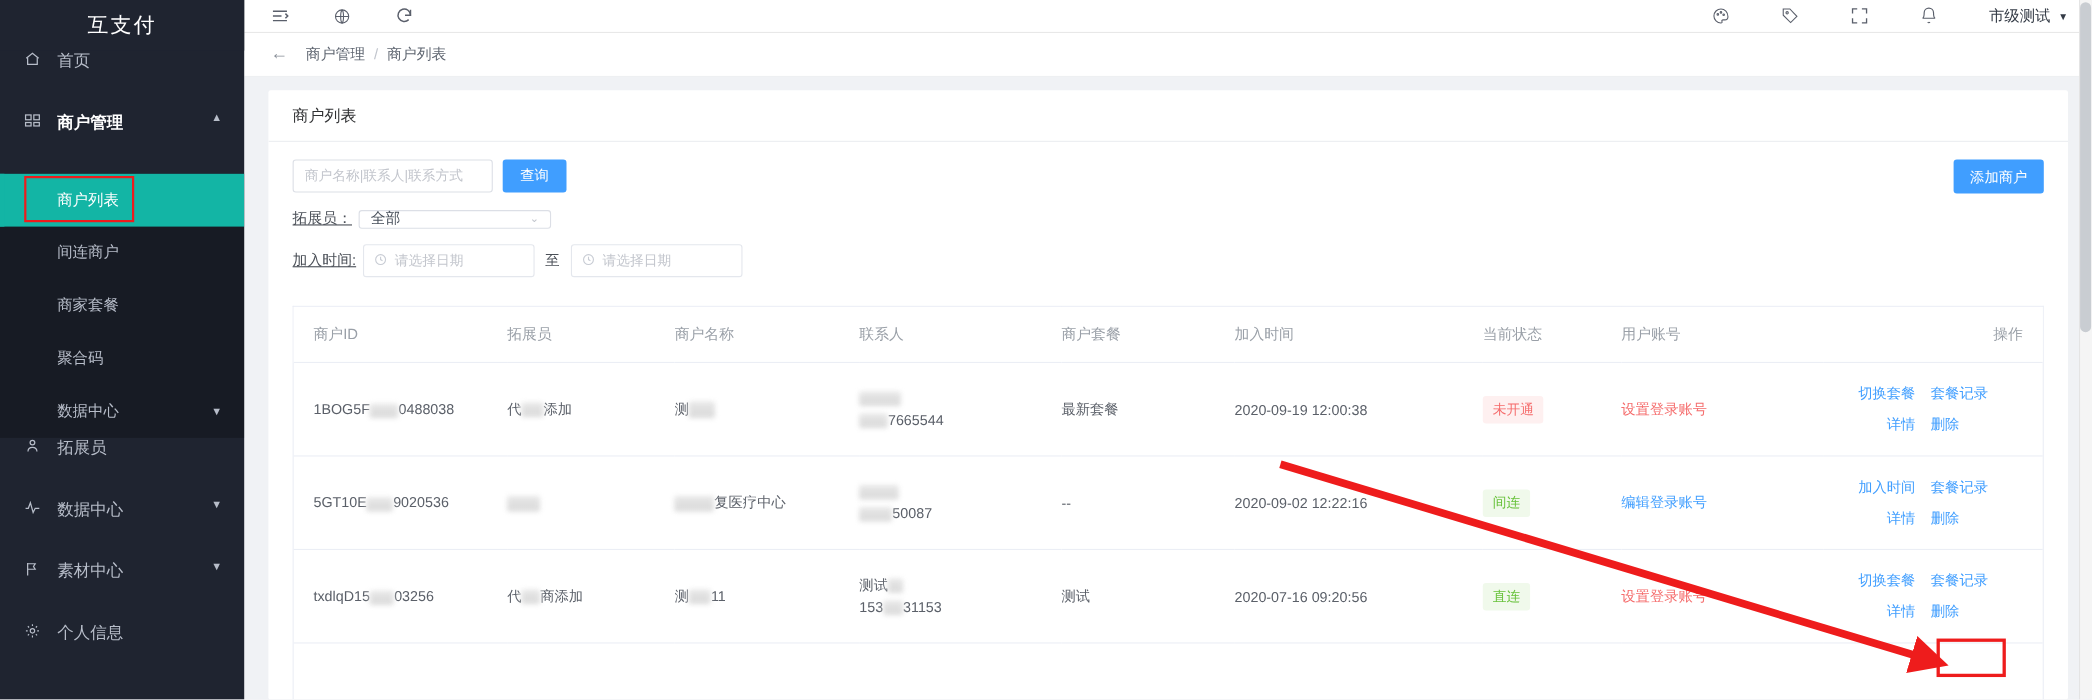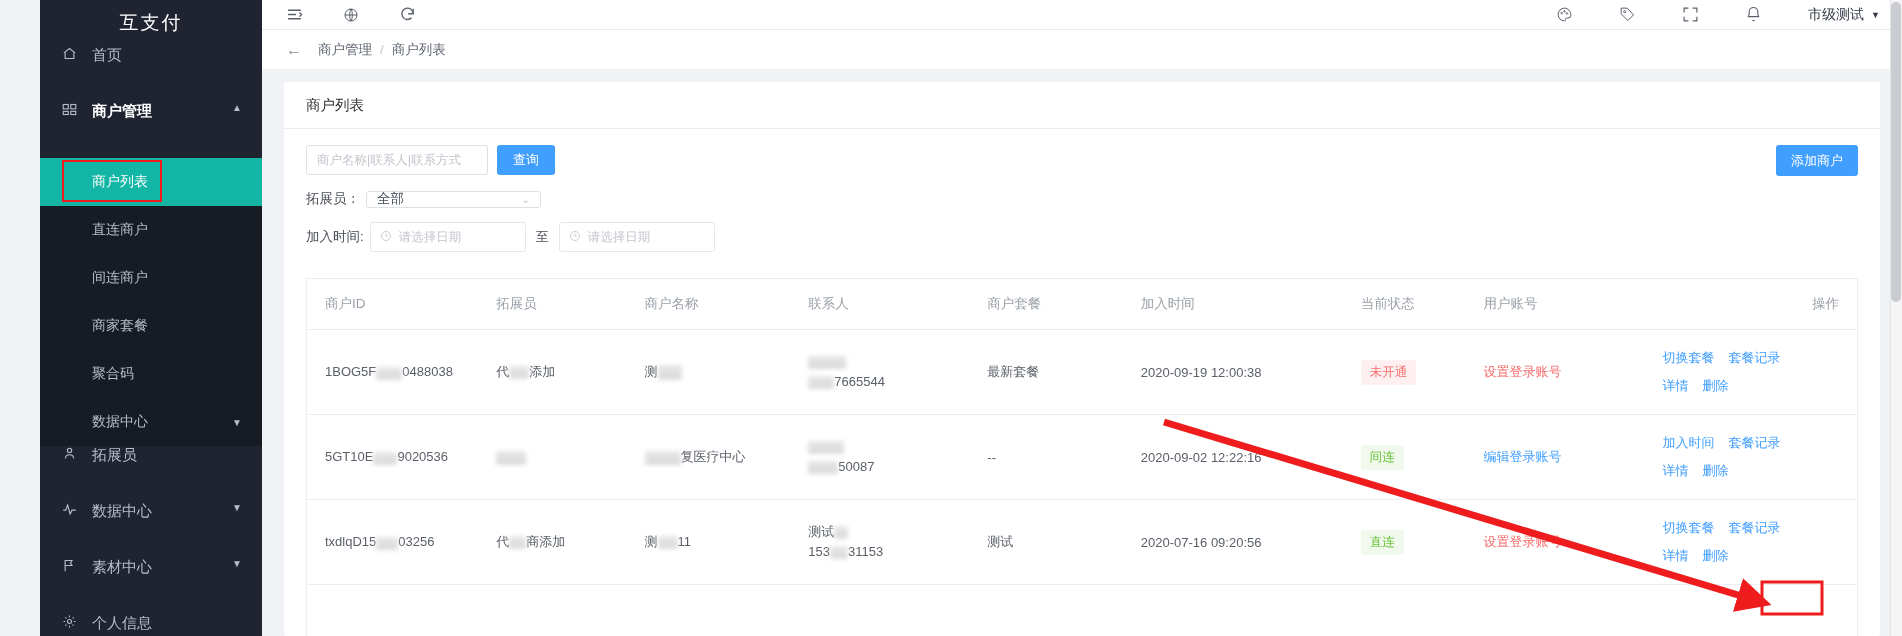--- a/index.html
+++ b/index.html
@@ -3,21 +3,21 @@
 <meta charset="utf-8">
 <style>
   * { box-sizing: border-box; }
   html, body {
     margin: 0; padding: 0;
     width: 1902px; height: 636px;
     overflow: hidden;
     font-family: "Liberation Sans", "DejaVu Sans", sans-serif;
     background: #f0f2f5;
   }
-  .app { display: flex; width: 1902px; height: 636px; position: relative; padding-left: 40px; }
+  .app { display: flex; width: 1902px; height: 636px; position: relative; }
 
   
   .sidebar {
     width: 222px; min-width: 222px; height: 636px;
     background: #1f2430;
     display: flex; flex-direction: column;
     position: relative; z-index: 5;
   }
   .brand {
     height: 46px; display: flex; align-items: center; justify-content: center;
@@ -104,21 +104,21 @@
     height: 30px; border: 1px solid #dcdfe6; border-radius: 3px;
     background: #fff; font-size: 12.5px; color: #c3c6cd;
     display: flex; align-items: center; padding: 0 10px;
   }
   .inp.search { width: 182px; }
   .btn-primary {
     height: 30px; padding: 0 16px; background: #409eff; color: #fff;
     font-size: 13px; border: none; border-radius: 3px; cursor: pointer;
     display: inline-flex; align-items: center; margin-left: 9px;
   }
-  .flabel { font-size: 13.5px; color: #4a4f57; margin-right: 6px; white-space: nowrap; }
+  .flabel { font-size: 13.5px; color: #4a4f57; margin-right: 6px; white-space: nowrap; text-decoration: underline; }
   .select {
     width: 175px; height: 17px; border: 1px solid #dcdfe6; border-radius: 3px;
     display: flex; align-items: center; padding: 0 10px;
     font-size: 13.5px; color: #48505b; background: #fff; cursor: pointer;
   }
   .select .chev { margin-left: auto; color: #c0c4cc; font-size: 10px; }
   .date {
     width: 156px; height: 30px; border: 1px solid #e4e7ed; border-radius: 3px;
     display: flex; align-items: center; gap: 7px; padding: 0 9px;
     font-size: 12.5px; color: #c3c6cd; background: #fff; cursor: pointer;
@@ -156,21 +156,21 @@
   td.c-ops { text-align: right; padding-right: 18px; }
 
   .badge {
     display: inline-block; padding: 4px 9px; border-radius: 3px; font-size: 12.5px;
   }
   .badge.warn { background: #fef0f0; color: #f56c6c; }
   .badge.ok   { background: #f0f9eb; color: #67c23a; }
 
   .lnk { color: #409eff; cursor: pointer; font-size: 13px; }
   .lnk.red { color: #f56c6c; }
-  .ops-line { display: flex; justify-content: flex-start; gap: 14px; }
+  .ops-line { display: flex; justify-content: center; gap: 14px; }
   .ops-line + .ops-line { margin-top: 10px; }
 
   
   .rd {
     display: inline-block; vertical-align: middle;
     background: linear-gradient(180deg,#e6e6e6,#d8d8d8);
     border-radius: 2px; filter: blur(2.2px); opacity: .95;
   }
   .two-line { line-height: 20px; }
 
@@ -214,23 +214,20 @@
               <rect x="14" y="15" width="8" height="5"></rect>
           </svg>
         </span>
         <span class="lbl">商户管理</span>
         <span class="caret">▲</span>
       </div>
 
       <div class="submenu">
         <div class="sub-item active">
           <span>商户列表</span>
-        </div>
-        <div class="sub-item">
-          <span>直连商户</span>
         </div>
         <div class="sub-item">
           <span>间连商户</span>
         </div>
         <div class="sub-item">
           <span>商家套餐</span>
         </div>
         <div class="sub-item">
           <span>聚合码</span>
         </div>

